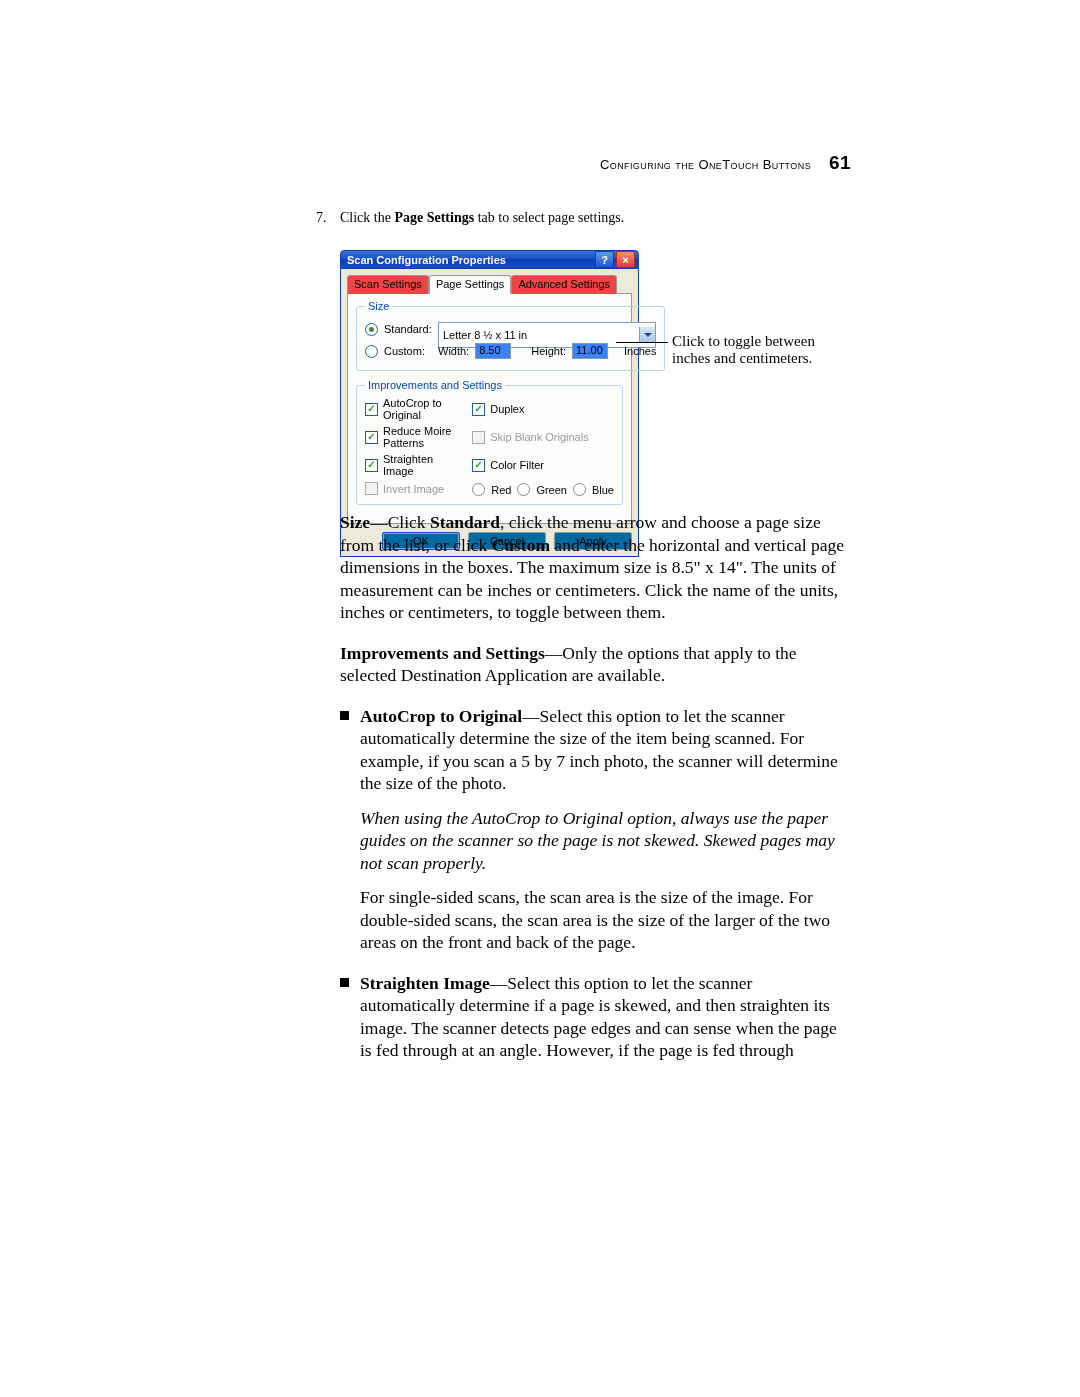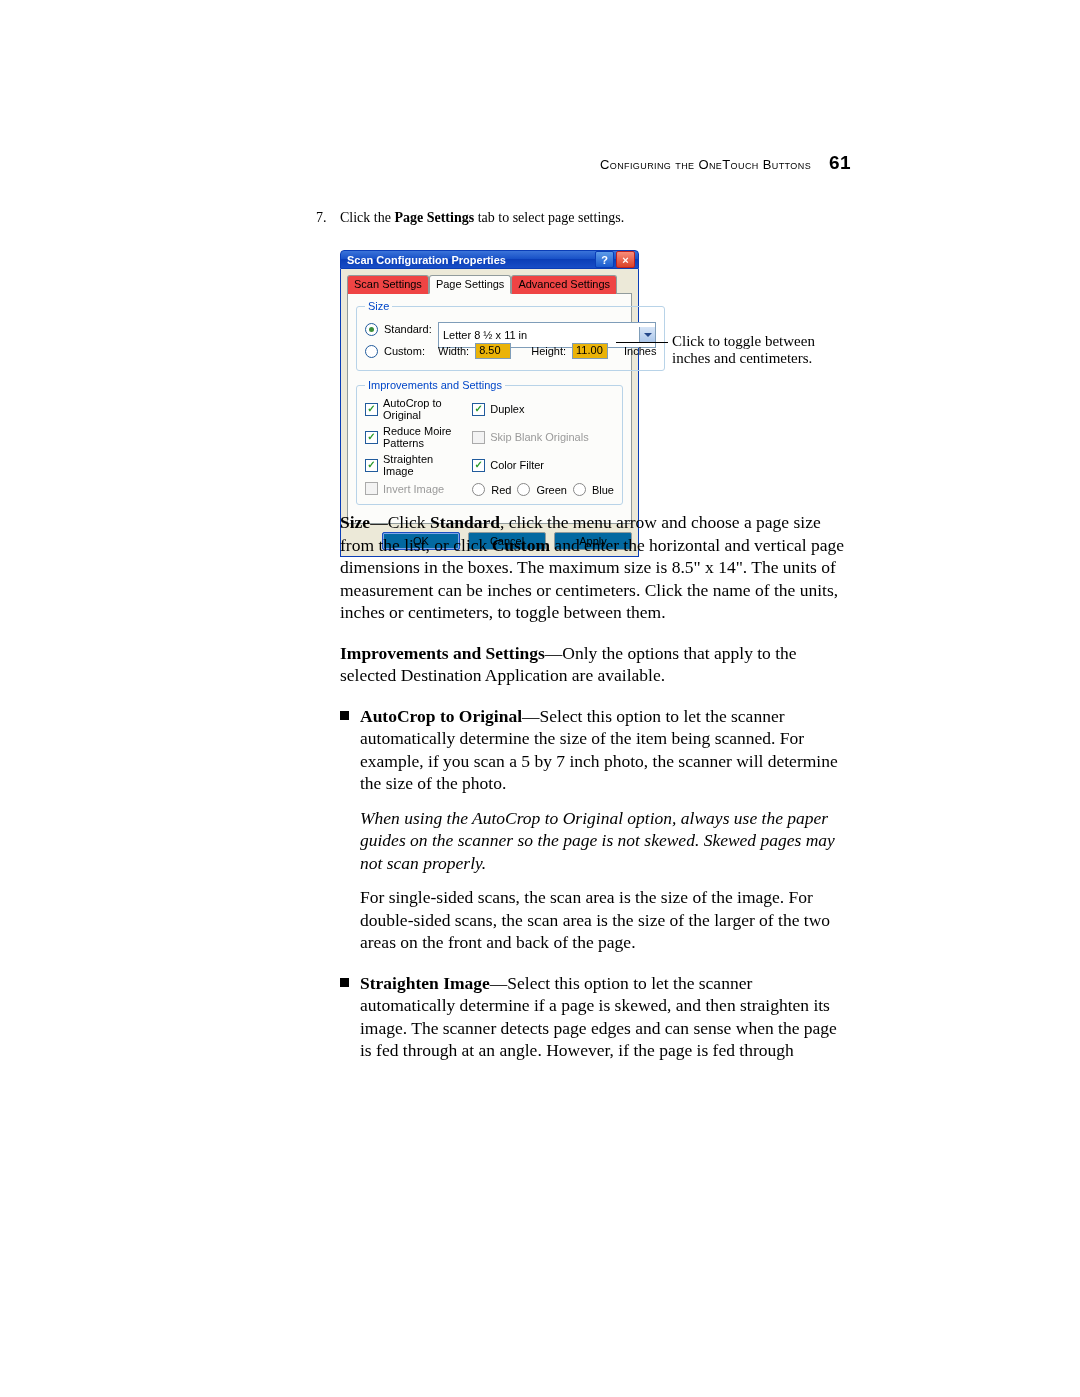--- a/index.html
+++ b/index.html
@@ -135,21 +135,21 @@
   .combo .dd {
     width:15px; height:16px; border-left:1px solid #7f9db9;
     background:linear-gradient(to bottom,#d7e5f7,#a9c5ea);
     display:flex; align-items:center; justify-content:center;
   }
   .combo .dd::after{
     content:""; border-left:4px solid transparent; border-right:4px solid transparent;
     border-top:4px solid #23478a;
   }
   .txtin {
-    border:1px solid #7f9db9; background:#eab308; height:16px; padding:0 3px;
+    border:1px solid #7f9db9; background:#3b82f6; height:16px; padding:0 3px;
     box-sizing:border-box;
   }
   .widthbox { width:36px; }
   .heightbox { width:36px; }
   .lbl { color:#000; }
   .chk {
     width:11px; height:11px; border:1px solid #215b9c; background:#fff;
     display:inline-flex; align-items:center; justify-content:center; flex:0 0 auto;
   }
   .chk.checked::after {

